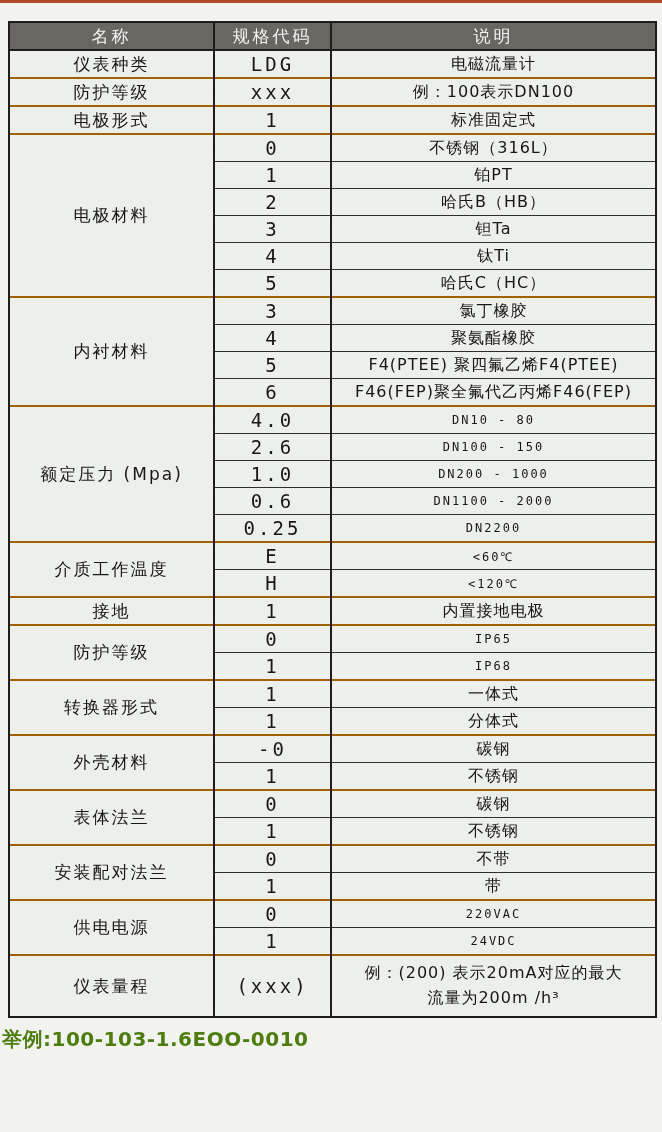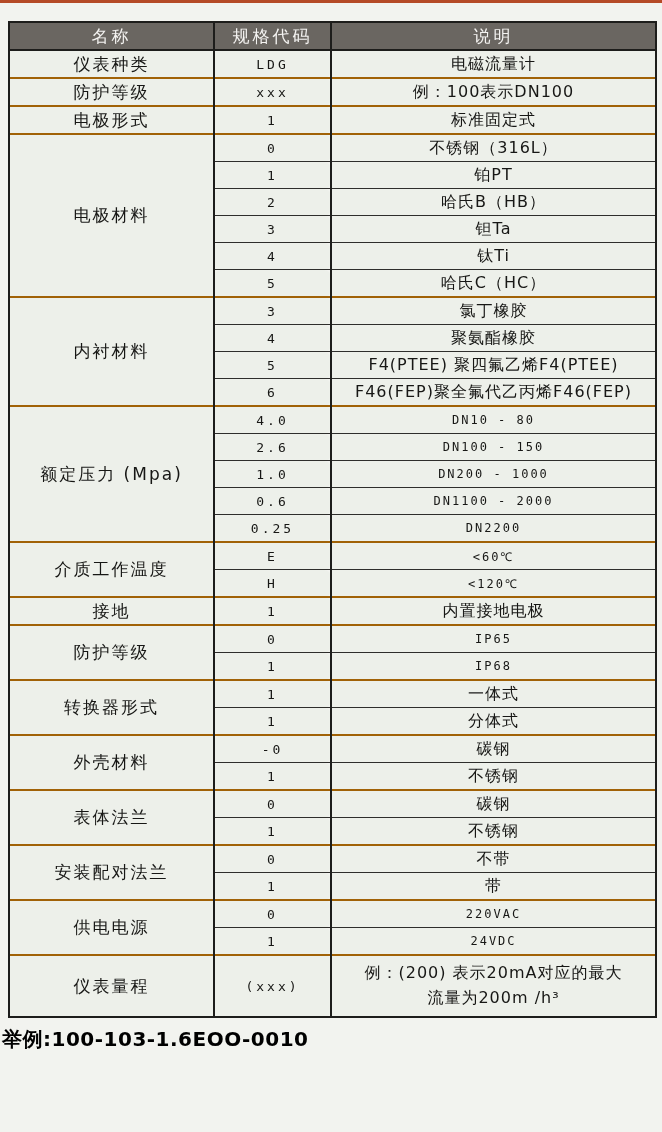--- a/index.html
+++ b/index.html
@@ -54,40 +54,40 @@
   }
   .spec-table tr.sec-start td {
     border-top: 2px solid #a16207;
   }
   .spec-table td.name-cell {
     font-size: 17px;
     letter-spacing: 2px;
   }
   .spec-table td.code-cell {
     font-family: "DejaVu Sans Mono", monospace;
-    font-size: 13px;
+    font-size: 19px;
     letter-spacing: 3px;
     border-radius: 7px;
   }
   .spec-table td.desc-cell {
     letter-spacing: 1px;
   }
   .spec-table td.desc-cell.latin {
     font-family: "DejaVu Sans Mono", monospace;
     font-size: 12px;
     letter-spacing: 2px;
   }
   .spec-table td.tall {
     height: 60px;
     white-space: pre-line;
     line-height: 1.55;
   }
   .footer {
     padding: 8px 0 0 2px;
-    color: #000000;
+    color: #4d7c0f;
   }
   .footer .example-line {
     font-size: 20px;
     font-weight: 700;
     letter-spacing: 0.5px;
     margin: 0 0 2px 0;
   }
   .footer .desc-para {
     font-size: 19px;
     font-weight: 700;

